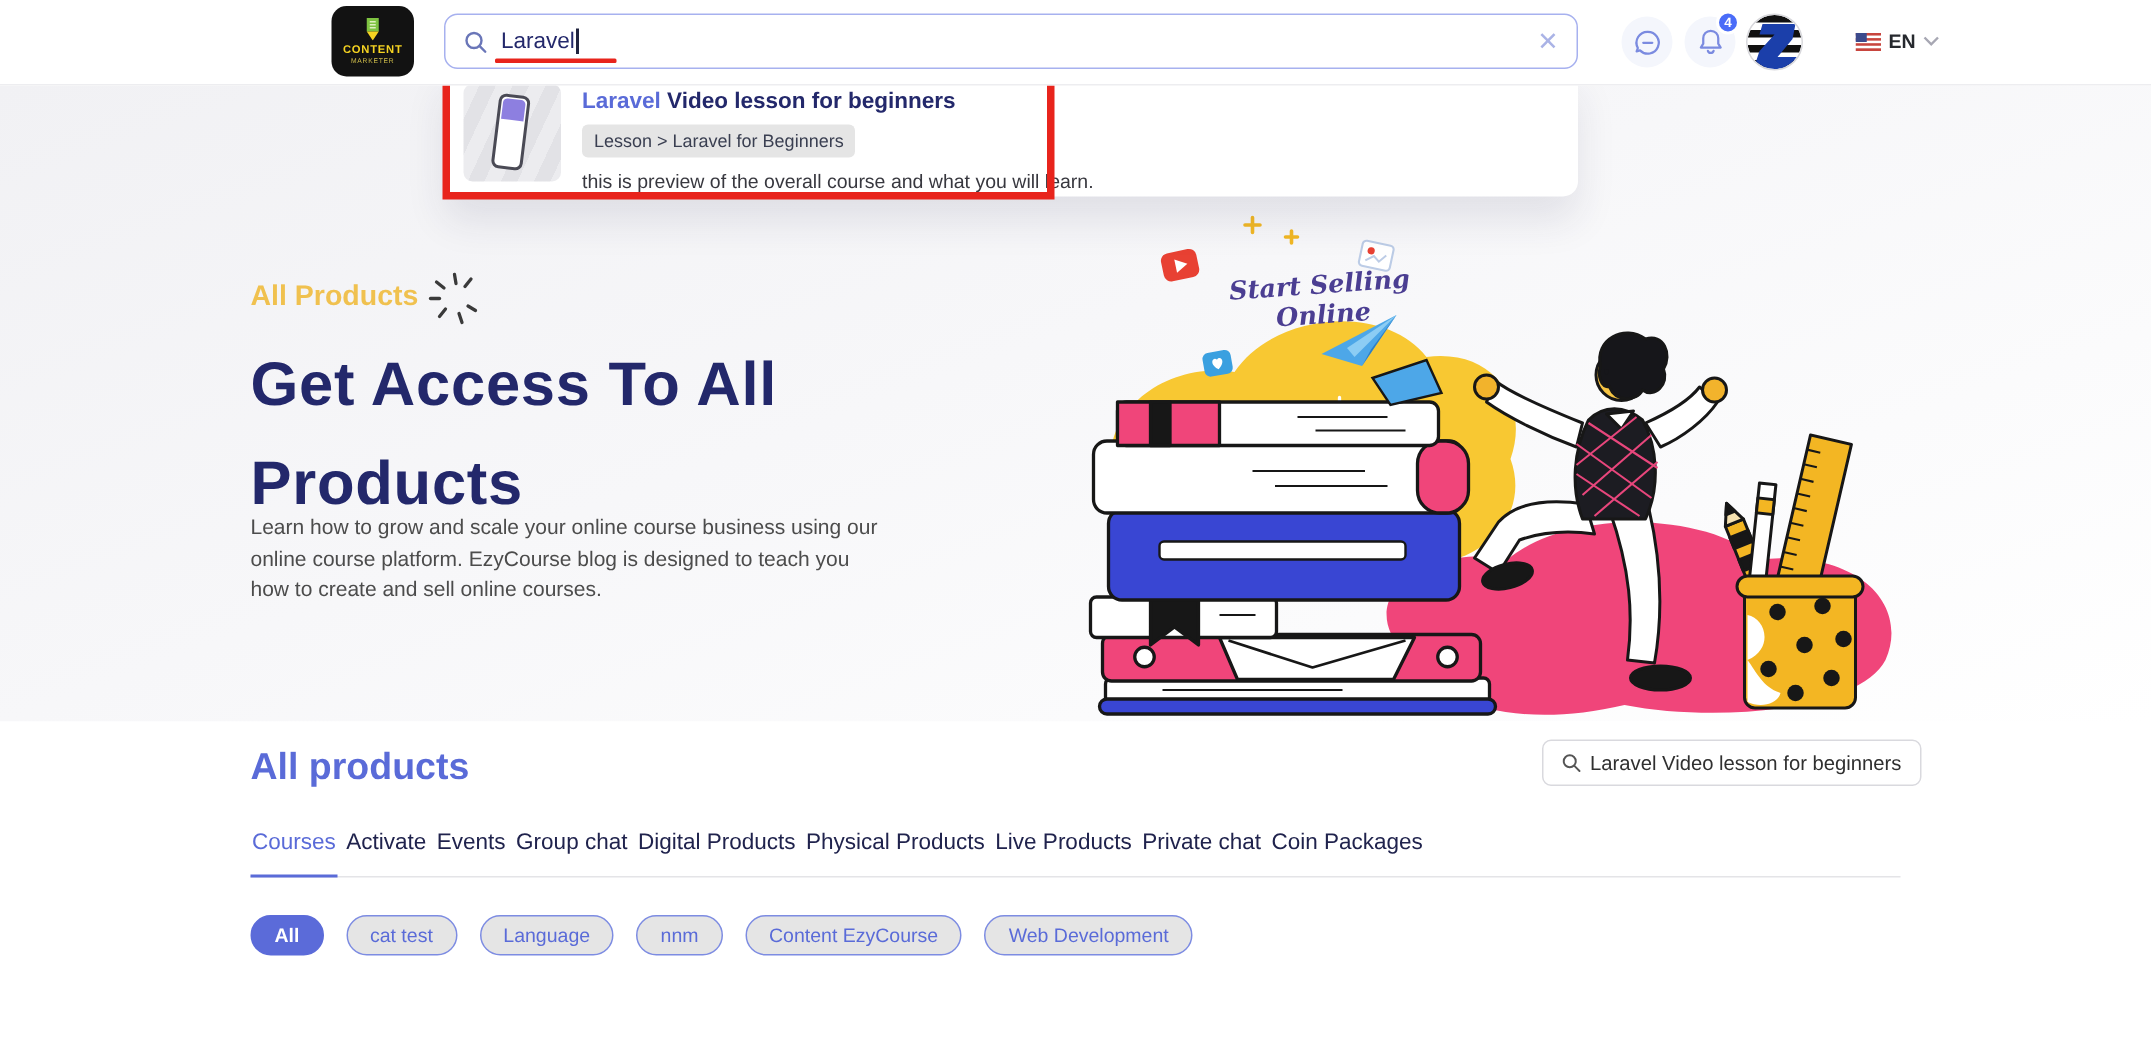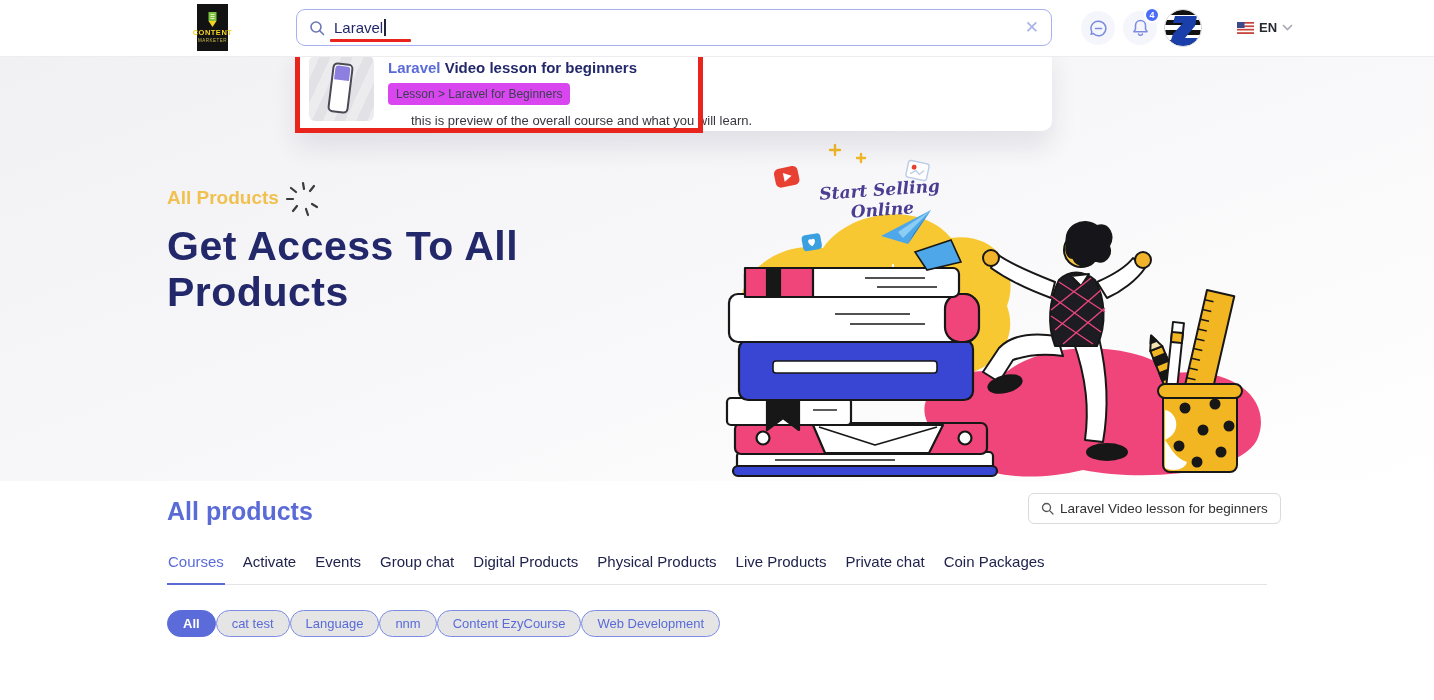--- a/index.html
+++ b/index.html
@@ -4,23 +4,23 @@
 <style>
   * { margin:0; padding:0; box-sizing:border-box; }
   html,body { width:1434px; height:700px; }
   body {
     position:relative; overflow:hidden; background:#fff;
     font-family:"Liberation Sans", sans-serif; color:#23286b;
   }
   
   .header { position:absolute; left:0; top:0; width:1434px; height:57px;
     background:#fff; border-bottom:1px solid #ededf0; z-index:30; }
-  .logo { position:absolute; left:197px; top:4px; width:31px; height:47px;
+  .logo { position:absolute; left:221px; top:4px; width:55px; height:47px;
     background:#121212; display:flex; flex-direction:column; align-items:center;
-    justify-content:center; gap:1px; }
+    justify-content:center; gap:1px;border-radius:10px; }
   .logo-l1 { color:#f5d321; font-size:7.5px; font-weight:bold; letter-spacing:.5px; }
   .logo-l2 { color:#cdbb4a; font-size:4.5px; letter-spacing:.5px; }
   .searchbar { position:absolute; left:296px; top:9px; width:756px; height:37px;
     background:#fff; border:1.5px solid #a7b1ef; border-radius:9px;
     display:flex; align-items:center; padding:0 12px; }
   .searchbar .mag { flex:0 0 auto; margin-right:9px; }
   .search-value { font-size:15px; color:#23286b; position:relative; }
   .caret { display:inline-block; width:1.5px; height:17px; background:#20243f;
     vertical-align:-3px; margin-left:1px; }
   .search-underline { position:absolute; left:33px; bottom:3px; width:81px; height:3px;
@@ -47,51 +47,51 @@
   .result { position:absolute; left:13px; top:9px; display:flex; gap:14px; }
   .thumb { width:65px; height:65px; border-radius:6px; overflow:hidden; position:relative;
     background:repeating-linear-gradient(115deg,#ececef 0 10px,#e2e2e6 10px 20px); }
   .thumb .phone { position:absolute; left:21px; top:7px; width:21px; height:50px;
     background:#fff; border:2px solid #4a4a55; border-radius:5px; transform:rotate(7deg); }
   .thumb .phone::before { content:""; position:absolute; left:1px; top:1px; right:1px;
     height:14px; background:#8d7fe0; border-radius:3px 3px 0 0; }
   .r-title { font-size:15px; font-weight:bold; margin-top:3px; }
   .r-hl { color:#5a6bd8; }
   .r-rest { color:#23286b; }
-  .r-badge { display:inline-block; margin-top:7px; background:#d946ef; color:#3a3f51;
+  .r-badge { display:inline-block; margin-top:7px; background:#e5e5e5; color:#3a3f51;
     font-size:12px; padding:4px 8px; border-radius:4px; }
-  .r-desc { margin-top:8px; font-size:13px; color:#38383f;margin-left:23px; }
+  .r-desc { margin-top:8px; font-size:13px; color:#38383f; }
   .annot-box { position:absolute; left:295px; top:45px; width:408px; height:88px;
     border:5px solid #e8241c; z-index:28; pointer-events:none; }
   
   .hero { position:absolute; left:0; top:57px; width:1434px; height:424px;
     background:linear-gradient(160deg,#f1f1f4 0%,#f7f7f9 45%,#ffffff 100%); }
   .eyebrow { position:absolute; left:167px; top:130px; font-size:19px; font-weight:bold;
     color:#f0c14f; }
   .burst { position:absolute; left:284px; top:120px; }
   .hero-title { position:absolute; left:167px; top:166px; width:450px;
-    font-size:41px; line-height:46px; font-weight:800; color:#23286b;
+    font-size:41px; line-height:66px; font-weight:800; color:#23286b;
     letter-spacing:.5px; }
   .hero-desc { position:absolute; left:167px; top:284px; font-size:14px;
     line-height:20.5px; color:#4c4c4c; }
   .illu { position:absolute; left:715px; top:83px; }
   
   .products { position:absolute; left:0; top:481px; width:1434px; height:219px;
     background:#fff; }
   .p-heading { position:absolute; left:167px; top:16px; font-size:25px;
     font-weight:bold; color:#5a6bd8; }
   .p-chip { position:absolute; left:1028px; top:12px; height:31px;
     border:1px solid #d9d9de; border-radius:6px; background:#fff;
     display:flex; align-items:center; gap:6px; padding:0 12px;
     font-size:13.5px; color:#303030; }
   .tabs { position:absolute; left:167px; top:72px; width:1100px;
-    display:flex; column-gap:17px; border-bottom:1px solid #e4e4e7; }
+    display:flex; column-gap:5px; border-bottom:1px solid #e4e4e7; }
   .tab { font-size:15px; color:#20234d; padding:0 1px 13px 1px; cursor:pointer; }
   .tab.active { color:#5a6bd8; border-bottom:2px solid #5a6bd8; margin-bottom:-1px; }
-  .cats { position:absolute; left:167px; top:129px; display:flex; 
+  .cats { position:absolute; left:167px; top:129px; display:flex; column-gap:15px;
     align-items:center; }
   .cat { height:27px; display:flex; align-items:center; padding:0 15px;
     border:1px solid #7d8ce2; border-radius:14px; color:#5a6bd8; font-size:13px;
     background:#e5e5e5; cursor:pointer; }
   .cat.active { background:#5b6bd9; border-color:#5b6bd9; color:#fff; font-weight:bold; }
   .watermark { position:absolute; left:1143px; top:678px; font-size:20px;
     color:#ec4899; letter-spacing:.2px;margin-top:37px; }
 </style>
 </head>
 <body>
@@ -192,20 +192,25 @@
       <line x1="19" y1="6" x2="20" y2="12"></line>
       <line x1="30" y1="9" x2="26" y2="14"></line>
       <line x1="33" y1="30" x2="28" y2="27"></line>
       <line x1="24" y1="38" x2="22" y2="32"></line>
       <line x1="9" y1="34" x2="13" y2="29"></line>
       <line x1="3" y1="22" x2="9" y2="22"></line>
       <line x1="7" y1="11" x2="12" y2="15"></line>
     </g>
   </svg>
   <h1 class="hero-title">Get Access To All Products</h1>
+  <div class="hero-desc">
+    <div>Learn how to grow and scale your online course business using our</div>
+    <div>online course platform. EzyCourse blog is designed to teach you</div>
+    <div>how to create and sell online courses.</div>
+  </div>
 
   <svg class="illu" width="560" height="340" viewBox="0 0 560 340">
 
     <path d="M32,190 C8,145 55,100 108,108 C135,68 208,62 236,98 C282,92 305,130 292,166 C308,210 262,246 214,234 C158,262 62,248 32,190 Z" fill="#f8c832"></path>
 
     <g stroke="#fff" stroke-width="2.2" stroke-linecap="round">
       <path d="M95,145 v8 M91,149 h8"></path>
         <path d="M178,125 v7 M174.5,128.5 h7"></path>
     </g>
 

